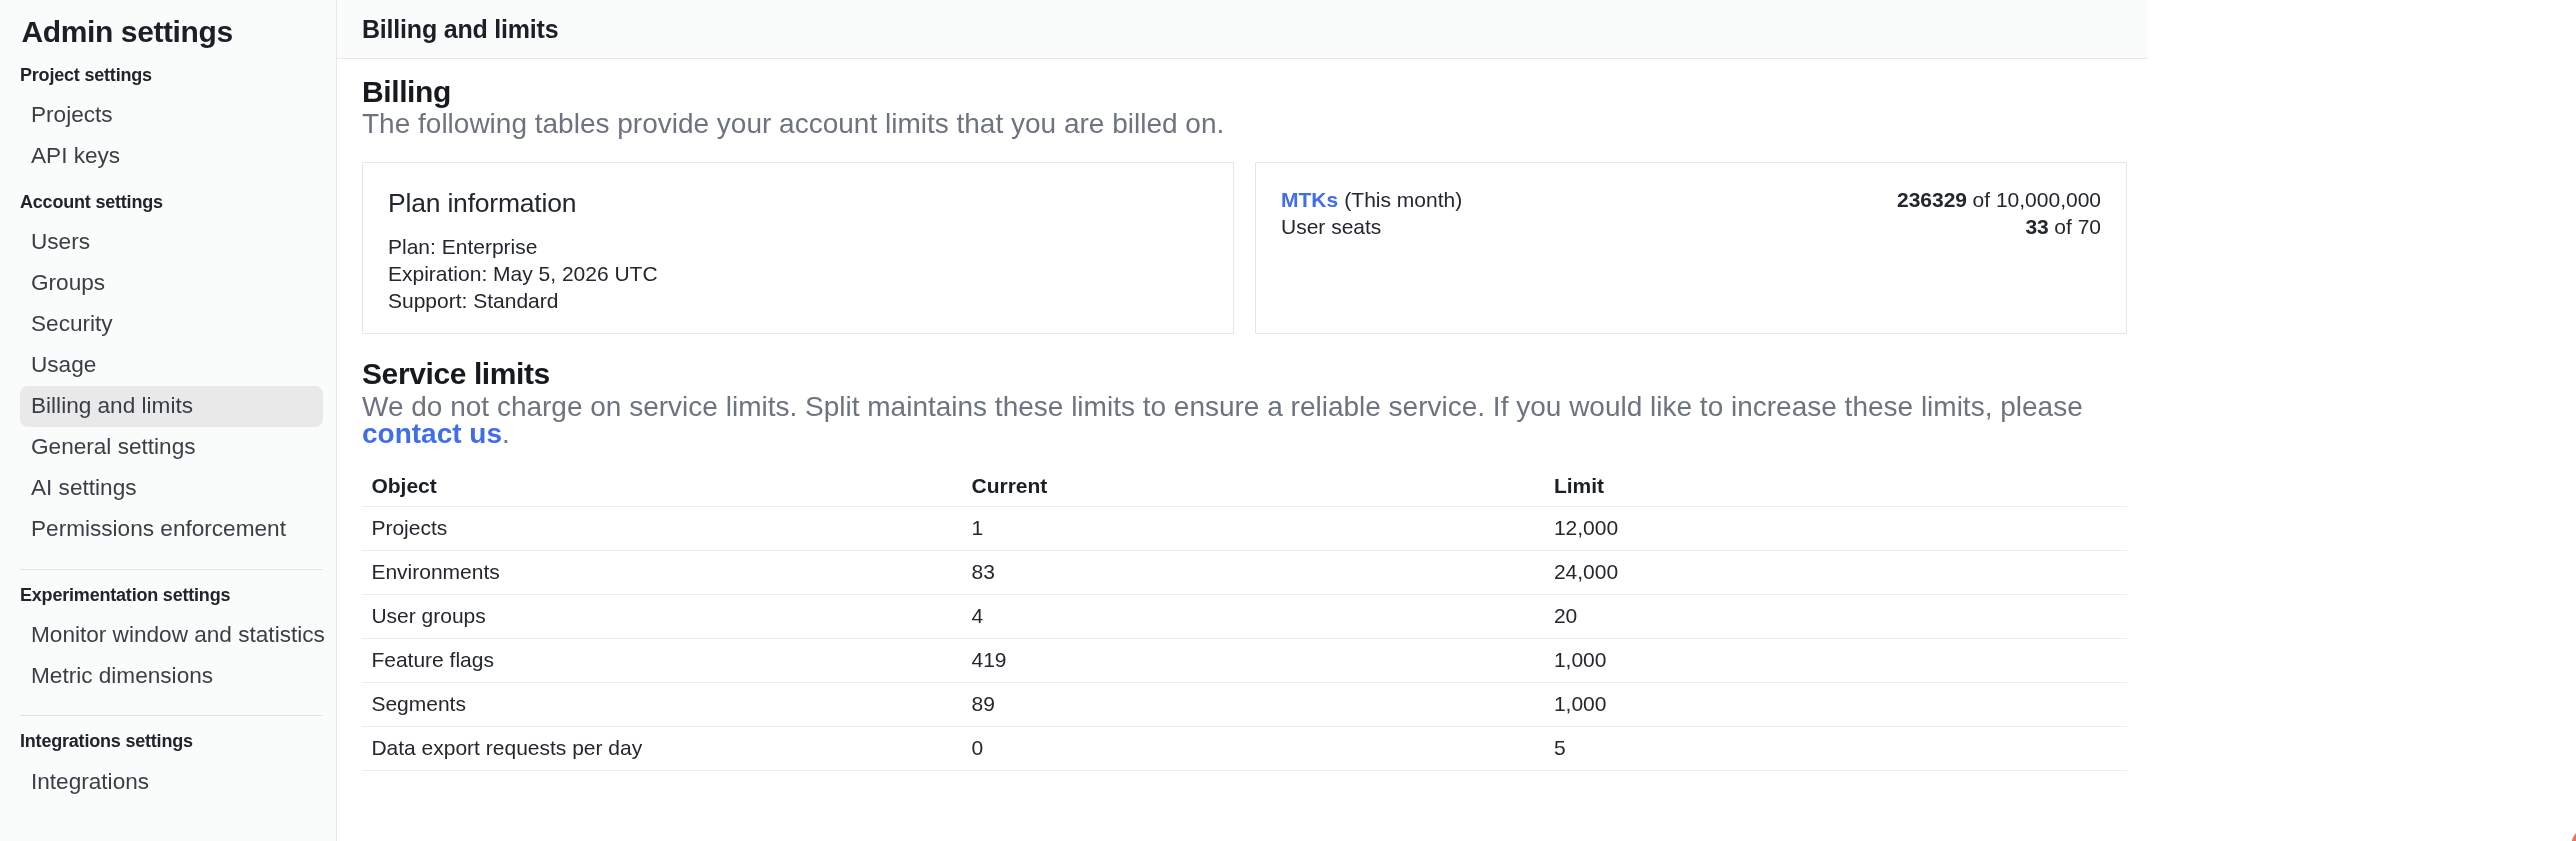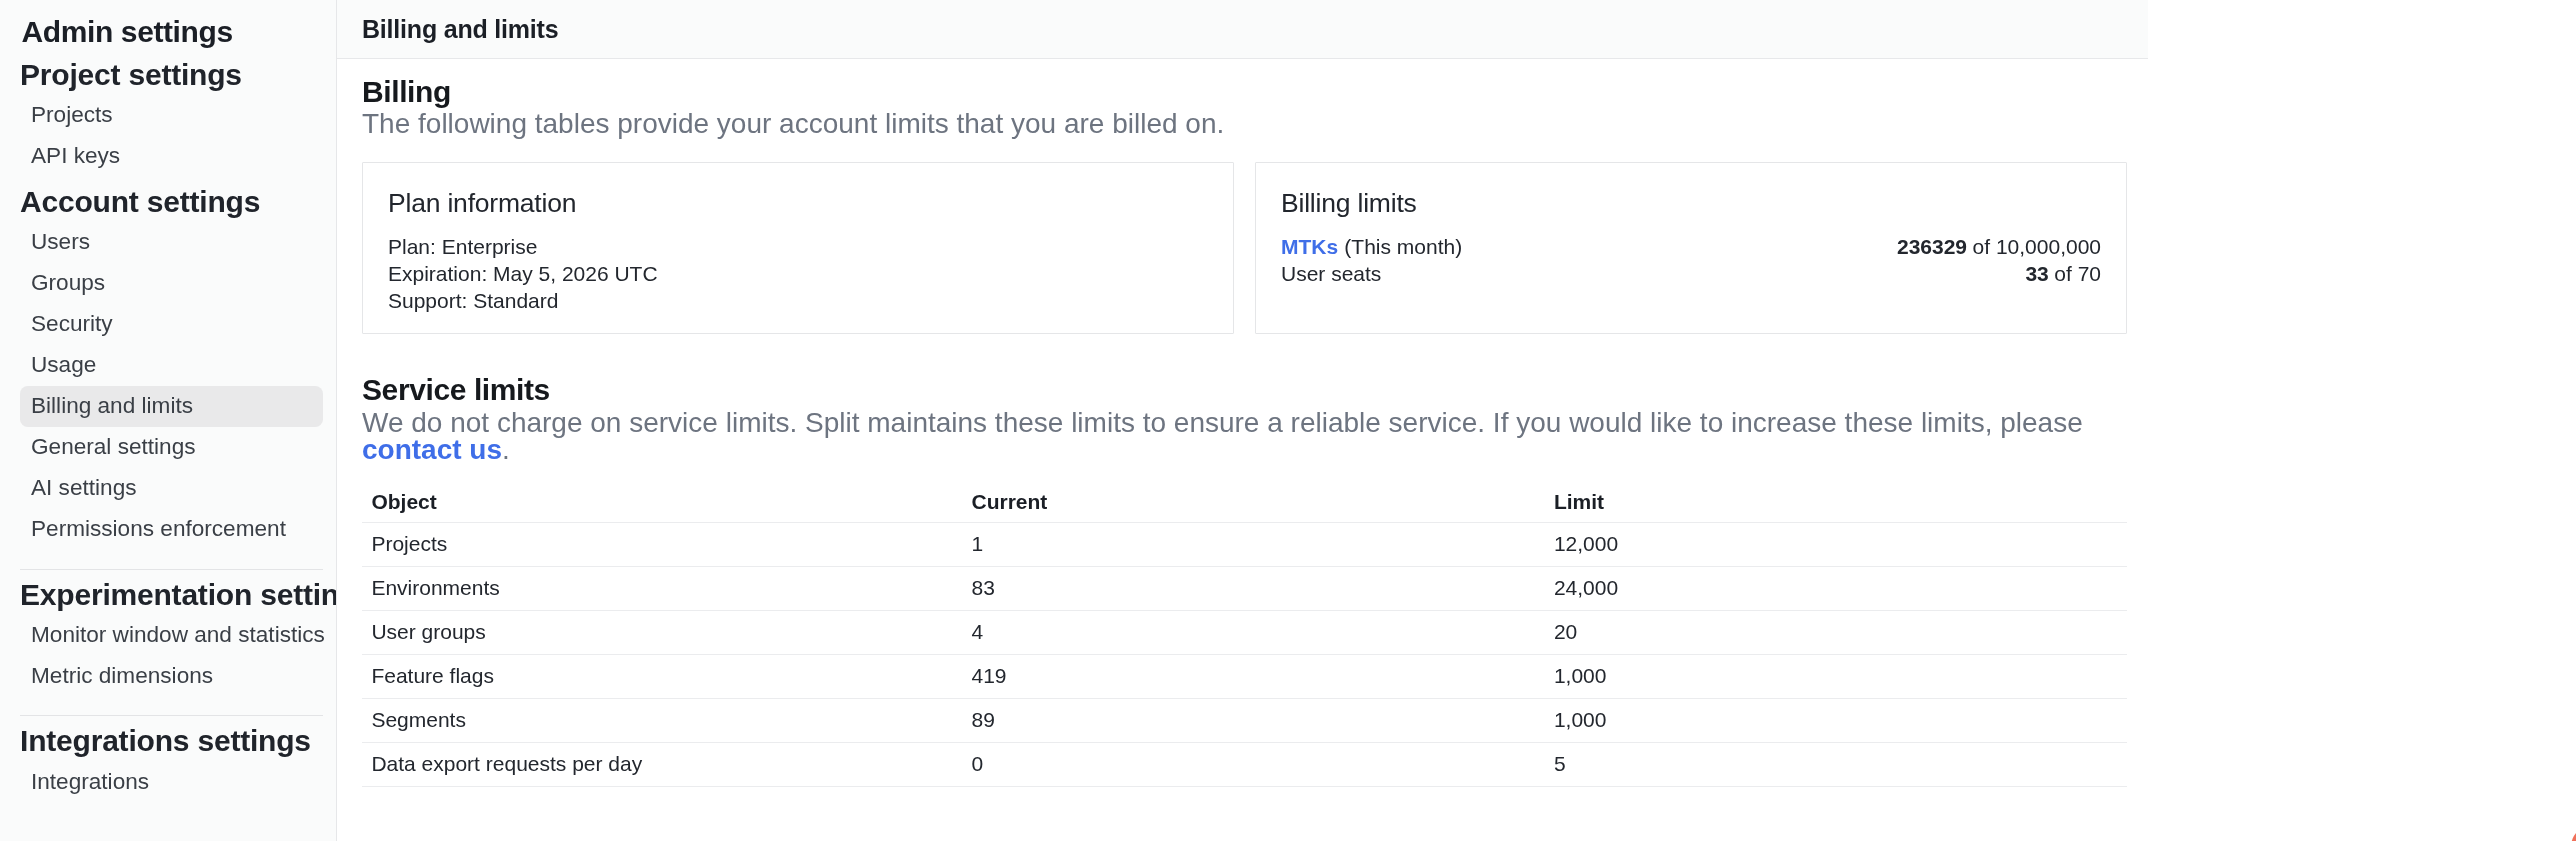--- a/index.html
+++ b/index.html
@@ -24,21 +24,21 @@
   .sidebar-title {
     font-size: 30px;
     font-weight: 700;
     line-height: 37px;
     color: #1b1f26;
     letter-spacing: -0.4px;
     margin-left: 1.6px;
     white-space: nowrap;
   }
   .section-label {
-    font-size: 30px;
+    font-size: 18px;
     font-weight: 700;
     line-height: 28px;
     color: #20242b;
     margin-top: 11px;
     letter-spacing: -0.2px;
     white-space: nowrap;
   }
   .section-items { margin-top: 6.2px; }
   .nav-item {
     height: 41px;
@@ -78,21 +78,21 @@
   .content { padding: 0 21px 12px 25px; }
 
   .section-heading {
     font-size: 30px;
     font-weight: 700;
     line-height: 39px;
     color: #16191d;
     letter-spacing: -0.4px;
   }
   .billing-heading { margin-top: 12.5px; }
-  .service-heading { margin-top: 36px; }
+  .service-heading { margin-top: 20px; }
   .section-subtitle {
     font-size: 28px;
     line-height: 26.5px;
     color: #6d7480;
     margin-top: 0;
   }
   .service-subtitle { margin-top: 1.6px; }
   .inline-link {
     color: #3f6ee8;
     font-weight: 700;
@@ -242,21 +242,20 @@
       <div class="cards">
 
         <section class="card">
           <div class="card-title">Plan information</div>
           <div class="card-line">Plan: Enterprise</div>
           <div class="card-line">Expiration: May 5, 2026 UTC</div>
           <div class="card-line">Support: Standard</div>
         </section>
 
         <section class="card">
-          <div class="card-title">Billing limits</div>
           <div class="limit-row">
             <span class="row-label">
               <a class="row-link">MTKs</a><span>(This month)</span>
             </span>
             <span class="row-value">
               <b>236329</b><span class="row-of">of 10,000,000</span>
             </span>
           </div>
           <div class="limit-row">
             <span class="row-label">

